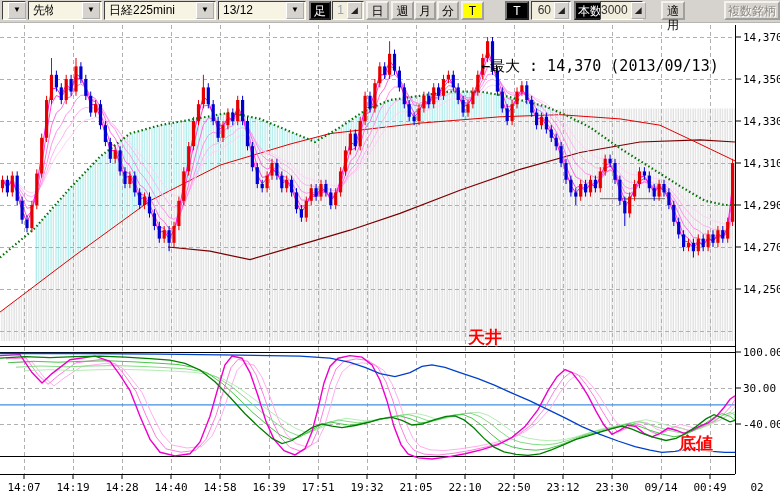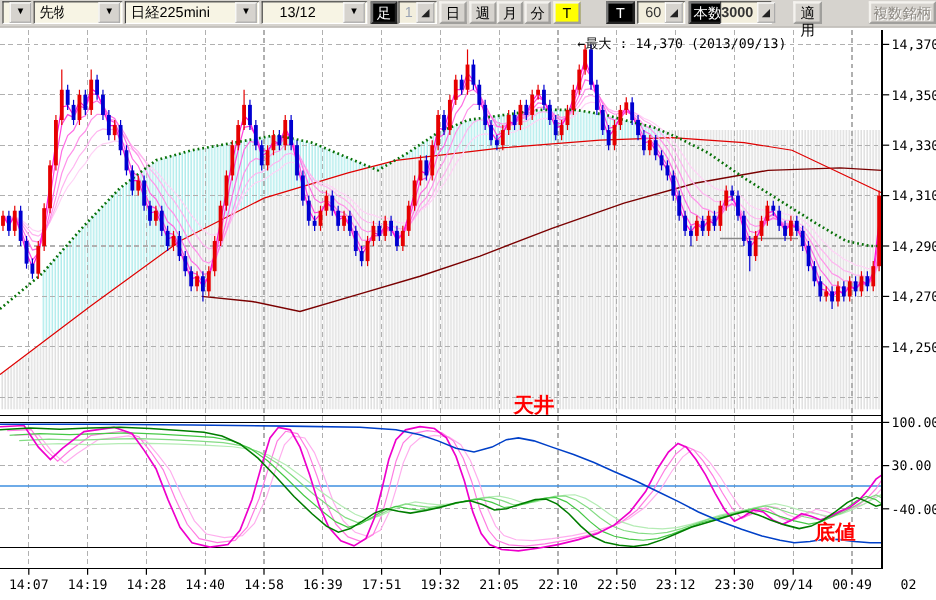--- a/index.html
+++ b/index.html
@@ -22,21 +22,21 @@
   .tbinput{background:#f2eedd;border:1px solid #808080;border-top-color:#404040;border-left-color:#404040;
            border-right-color:#fff;border-bottom-color:#fff;display:flex;align-items:center;}
   .tbinput .val{flex:1;text-align:right;padding-right:2px;font-size:12px;color:#333;}
   .tbinput.dim .val{color:#9aa4b4;}
   .grip{width:13px;height:15px;margin:1px;background:#d6d3ce;border:1px outset #fff;
         font-size:9px;line-height:14px;text-align:center;color:#222;flex:none;}
   
   .chart-wrap{position:absolute;left:0;top:0;width:780px;height:500px;}
   svg{position:absolute;left:0;top:0;}
   .anno{position:absolute;white-space:nowrap;font-family:"DejaVu Sans Mono","DejaVu Sans",monospace;}
-  .anno-black{font-size:11px;color:#000;}
+  .anno-black{font-size:15px;color:#000;margin-top:28px;}
   .anno-red{font-size:17px;font-weight:bold;color:#ff0000;font-family:"DejaVu Sans",sans-serif;
             text-shadow:0.5px 0.5px 0 #fff;}
 </style>
 </head>
 <body>
 
 <div class="chart-wrap">
   <svg id="chart-svg" width="780" height="500">
     <defs>
       <pattern id="hatchGray" width="2.46" height="8" patternUnits="userSpaceOnUse">
@@ -457,56 +457,56 @@
         <line x1="612" y1="474" x2="612" y2="479" stroke="#000"></line>
         <text x="612" y="491" font-size="11" fill="#000" font-family="DejaVu Sans Mono, monospace" text-anchor="middle">23:30</text>
         <line x1="661" y1="474" x2="661" y2="479" stroke="#000"></line>
         <text x="661" y="491" font-size="11" fill="#000" font-family="DejaVu Sans Mono, monospace" text-anchor="middle">09/14</text>
         <line x1="710" y1="474" x2="710" y2="479" stroke="#000"></line>
         <text x="710" y="491" font-size="11" fill="#000" font-family="DejaVu Sans Mono, monospace" text-anchor="middle">00:49</text>
         <text x="757" y="491" font-size="11" fill="#000" font-family="DejaVu Sans Mono, monospace" text-anchor="middle">02</text>
       </g>
   </svg>
   <div class="anno anno-black" style="left:481px;top:29px;">←最大 : 14,370 (2013/09/13)</div>
-  <div class="anno anno-red" style="left:428px;top:326px;">天井</div>
+  <div class="anno anno-red" style="left:468px;top:326px;">天井</div>
   <div class="anno anno-red" style="left:679px;top:432px;">底値</div>
 </div>
 
 <div class="toolbar">
   <div class="tb combo" style="left:2px;width:24px;">
     <span class="combo-text"></span>
     <span class="arrowbtn">▼</span>
   </div>
   <div class="tb combo" style="left:28px;width:74px;gap:28px;">
     <span class="combo-text">先物</span>
     <span class="arrowbtn">▼</span>
   </div>
   <div class="tb combo" style="left:104px;width:112px;">
     <span class="combo-text">日経225mini</span>
     <span class="arrowbtn">▼</span>
   </div>
-  <div class="tb combo" style="left:218px;width:88px;padding-left:10px;">
+  <div class="tb combo" style="left:218px;width:88px;">
     <span class="combo-text">13/12</span>
     <span class="arrowbtn">▼</span>
   </div>
   <div class="tb pushbtn btn-black" style="left:309px;width:22px;">足</div>
   <div class="tb tbinput dim" style="left:332px;width:32px;">
     <span class="val">1</span>
     <span class="grip">◢</span>
   </div>
   <div class="tb pushbtn" style="left:366px;width:23px;">日</div>
   <div class="tb pushbtn" style="left:391px;width:23px;">週</div>
   <div class="tb pushbtn" style="left:414px;width:22px;">月</div>
   <div class="tb pushbtn" style="left:437px;width:22px;">分</div>
   <div class="tb pushbtn btn-yellow" style="left:461px;width:23px;">T</div>
   <div class="tb pushbtn btn-black" style="left:505px;width:24px;">T</div>
   <div class="tb tbinput" style="left:531px;width:40px;">
     <span class="val">60</span>
     <span class="grip">◢</span>
   </div>
   <div class="tb pushbtn btn-black" style="left:574px;width:32px;">本数</div>
-  <div class="tb tbinput" style="left:600px;width:43px;font-weight:bold;">
+  <div class="tb tbinput" style="left:600px;width:43px;">
     <span class="val">3000</span>
     <span class="grip">◢</span>
   </div>
   <div class="tb pushbtn" style="left:661px;width:24px;">適用</div>
   <div class="tb pushbtn btn-disabled" style="left:724px;width:56px;">複数銘柄</div>
 </div>
 
 </body></html>

